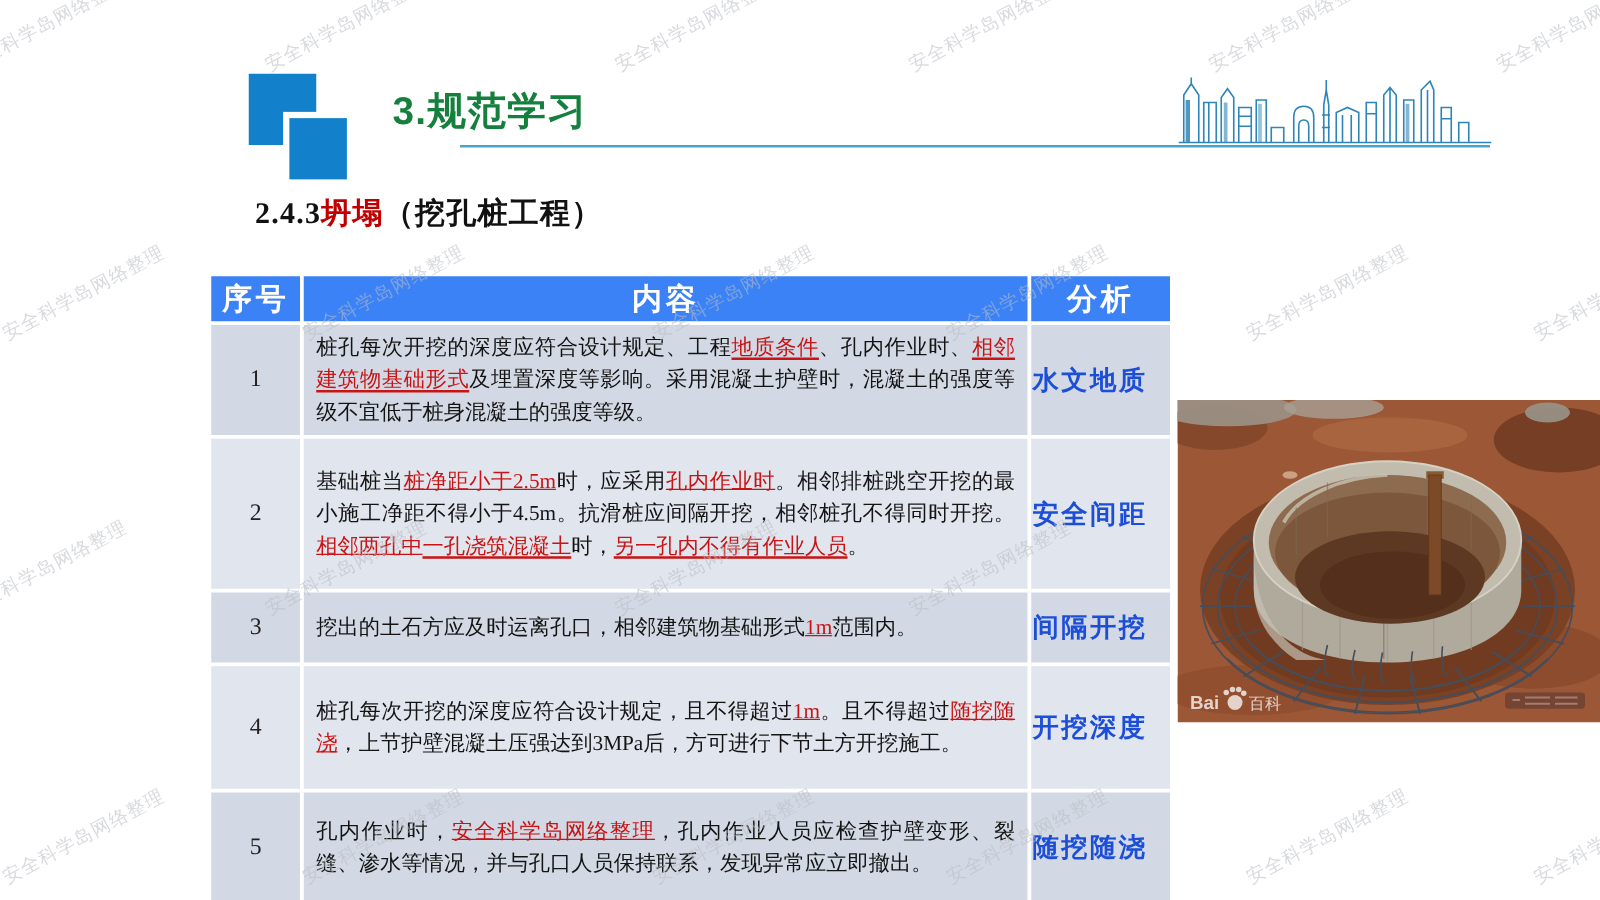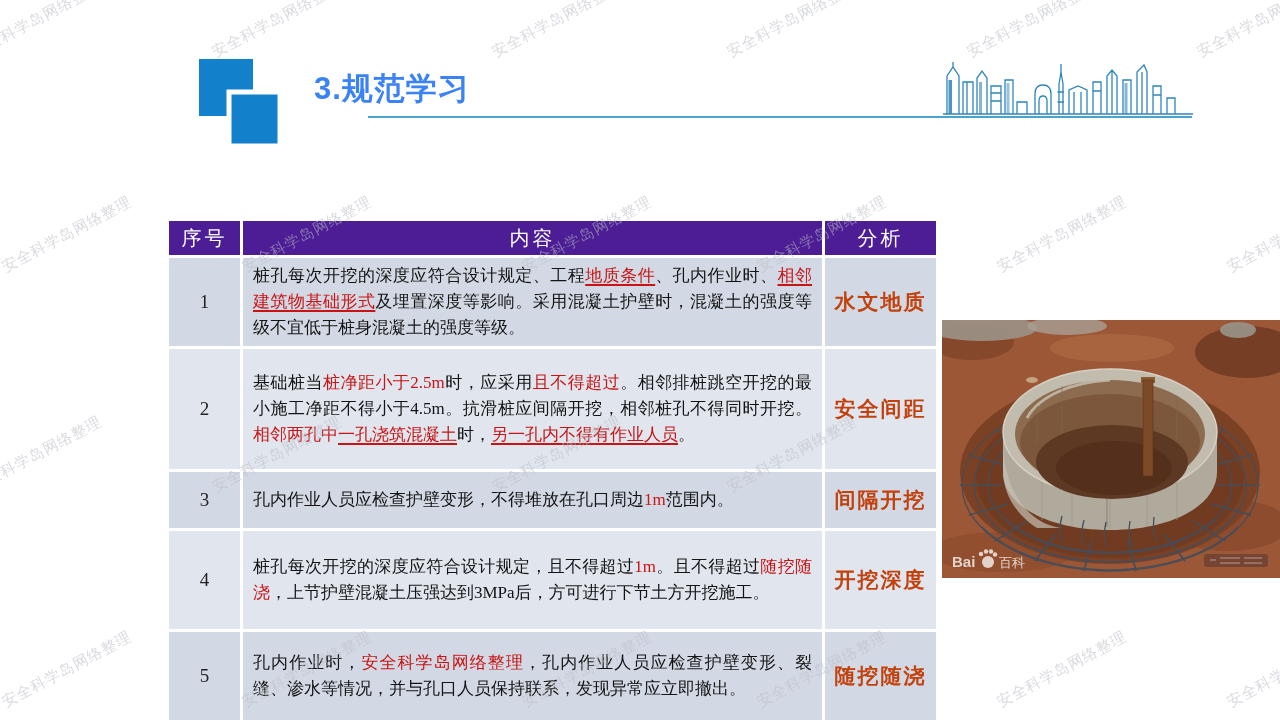--- a/index.html
+++ b/index.html
@@ -9,48 +9,48 @@
   
   .wm-layer{position:absolute;inset:0;z-index:4;pointer-events:none;}
   .wm{position:absolute;font-family:"Liberation Sans","DejaVu Sans",sans-serif;
       font-size:15px;color:#b9bcc4;opacity:.55;white-space:nowrap;
       transform:rotate(-28deg);letter-spacing:1px;}
 
   
   .logo{position:absolute;left:196px;top:56px;width:100px;height:106px;z-index:2;}
   .page-title{position:absolute;left:314px;top:68px;z-index:2;
       font-family:"Liberation Sans","DejaVu Sans",sans-serif;
-      font-size:31px;font-weight:700;color:#3b82f6;letter-spacing:1px;}
+      font-size:31px;font-weight:700;color:#15803d;letter-spacing:1px;}
   .title-rule{position:absolute;left:368px;top:116px;width:824px;height:2px;
       background:#4aa3c8;z-index:1;}
   .skyline{position:absolute;left:942px;top:60px;width:252px;height:58px;z-index:2;}
 
   .subtitle{position:absolute;left:204px;top:154px;z-index:2;
       font-size:24px;font-weight:700;color:#111;letter-spacing:1px;}
   .subtitle .hl{color:#c00000;}
 
   
   table.reg{position:absolute;left:166px;top:218px;z-index:1;
       border-collapse:collapse;table-layout:fixed;width:770px;}
   table.reg td,table.reg th{border:3px solid #ffffff;vertical-align:middle;}
-  table.reg th{background:#4c1d95;color:#ffffff;font-weight:400;font-size:20px;
+  table.reg th{background:#3b82f6;color:#ffffff;font-weight:700;font-size:24px;
       letter-spacing:3px;height:30px;padding:2px 4px;}
   tbody tr:nth-child(odd) td{background:#d3d9e4;}
   tbody tr:nth-child(even) td{background:#e1e5ee;}
   td.c-no{width:68px;text-align:center;font-size:19px;color:#222;}
   td.c-content{width:562px;padding:5px 10px;font-size:17px;line-height:26px;color:#141414;
       text-align:justify;}
-  td.c-analysis{width:108px;text-align:center;font-size:21px;font-weight:700;
-      color:#c2410c;letter-spacing:2px;}
+  td.c-analysis{width:108px;font-size:21px;font-weight:700;
+      color:#1d4ed8;letter-spacing:2px;}
   tbody tr:nth-child(1) td{height:78px;}
   tbody tr:nth-child(2) td{height:110px;}
   tbody tr:nth-child(3) td{height:46px;}
   tbody tr:nth-child(4) td{height:88px;}
   tbody tr:nth-child(5) td{height:78px;}
-  .seg-red{color:#c81414;}
+  .seg-red{color:#c81414;text-decoration:underline;}
   .seg-u{text-decoration:underline;text-decoration-thickness:1.5px;text-underline-offset:3px;}
 
   
   .photo{position:absolute;left:942px;top:320px;width:404px;height:258px;z-index:6;}
   .photo svg{display:block;}
 </style>
 </head>
 <body>
 
 <div class="slide">
@@ -110,20 +110,23 @@
       <path d="M150,54 V22 H158 V54 M150,31 H158"></path>
       <path d="M164,54 V16 L169,10 L174,16 V54 M169,10 V54"></path>
       <path d="M180,54 V20 H188 V54"></path>
       <rect x="181.5" y="23" width="3" height="31" fill="#2e86b8" stroke="none" opacity=".6"></rect>
       <path d="M194,54 V12 L201,5 L204,12 V54 M199,12 V54"></path>
       <path d="M210,54 V26 H218 V54 M210,35 H218"></path>
       <path d="M224,54 V38 H232 V54"></path>
     </svg>
   </div>
 
+  <div class="subtitle">
+    <span>2.4.3</span><span class="hl">坍塌</span><span>（挖孔桩工程）</span>
+  </div>
 
   <table class="reg">
     <colgroup>
         <col style="width:74px">
         <col style="width:582px">
         <col style="width:114px">
       </colgroup>
     <thead>
       <tr>
         <th>序号</th>
@@ -133,27 +136,27 @@
     </thead>
     <tbody>
     <tr>
       <td class="c-no">1</td>
       <td class="c-content"><span>桩孔每次开挖的深度应符合设计规定、工程</span><span class="seg-red seg-u">地质条件</span><span>、孔内作业时、</span><span class="seg-red seg-u">相邻建筑物基础形式</span><span>及埋置深度等影响。采用混凝土护壁时，混凝土的强度等级不宜低于桩身混凝土的强度等级。</span></td>
       <td class="c-analysis">水文地质</td>
     </tr>
 
     <tr>
       <td class="c-no">2</td>
-      <td class="c-content"><span>基础桩当</span><span class="seg-red">桩净距小于2.5m</span><span>时，应采用</span><span class="seg-red">且不得超过</span><span>。相邻排桩跳空开挖的最小施工净距不得小于4.5m。抗滑桩应间隔开挖，相邻桩孔不得同时开挖。</span><span class="seg-red">相邻两孔中</span><span class="seg-red seg-u">一孔浇筑混凝土</span><span>时，</span><span class="seg-red seg-u">另一孔内不得有作业人员</span><span>。</span></td>
+      <td class="c-content"><span>基础桩当</span><span class="seg-red">桩净距小于2.5m</span><span>时，应采用</span><span class="seg-red">孔内作业时</span><span>。相邻排桩跳空开挖的最小施工净距不得小于4.5m。抗滑桩应间隔开挖，相邻桩孔不得同时开挖。</span><span class="seg-red">相邻两孔中</span><span class="seg-red seg-u">一孔浇筑混凝土</span><span>时，</span><span class="seg-red seg-u">另一孔内不得有作业人员</span><span>。</span></td>
       <td class="c-analysis">安全间距</td>
     </tr>
 
     <tr>
       <td class="c-no">3</td>
-      <td class="c-content"><span>孔内作业人员应检查护壁变形，不得堆放在孔口周边</span><span class="seg-red">1m</span><span>范围内。</span></td>
+      <td class="c-content"><span>挖出的土石方应及时运离孔口，相邻建筑物基础形式</span><span class="seg-red">1m</span><span>范围内。</span></td>
       <td class="c-analysis">间隔开挖</td>
     </tr>
 
     <tr>
       <td class="c-no">4</td>
       <td class="c-content"><span>桩孔每次开挖的深度应符合设计规定，且不得超过</span><span class="seg-red">1m</span><span>。且不得超过</span><span class="seg-red">随挖随浇</span><span>，上节护壁混凝土压强达到3MPa后，方可进行下节土方开挖施工。</span></td>
       <td class="c-analysis">开挖深度</td>
     </tr>
 
     <tr>

